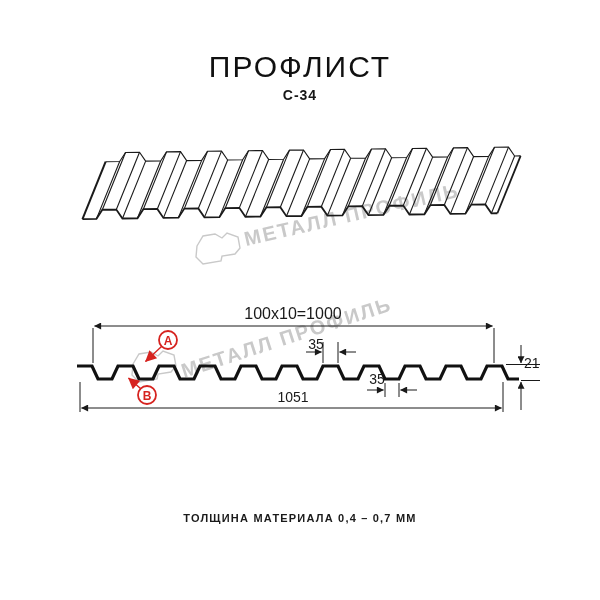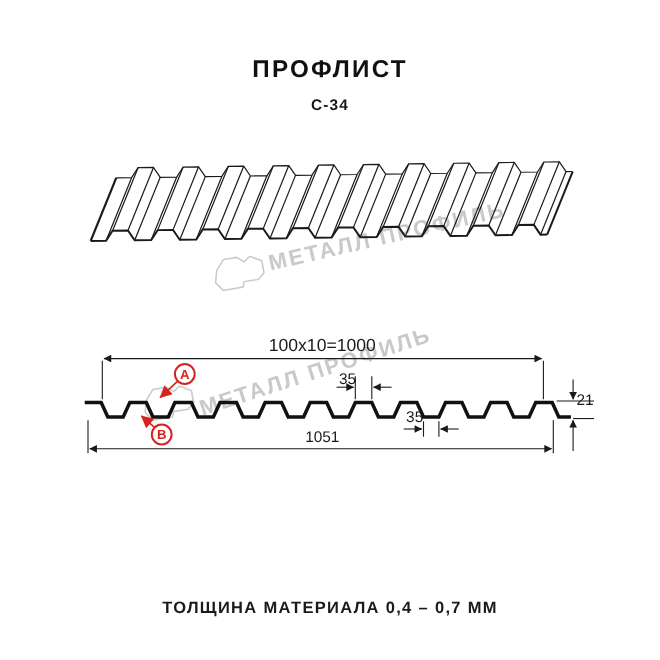--- a/index.html
+++ b/index.html
@@ -1,21 +1,21 @@
 <!DOCTYPE html>
 <html><head>
 <meta charset="utf-8">
 <style>
   html,body{margin:0;padding:0;background:#fff;}
   body{width:600px;height:600px;position:relative;overflow:hidden;
        font-family:"Liberation Sans", sans-serif;color:#111;}
   .abs{position:absolute;left:0;width:600px;text-align:center;}
-  .title{top:50px;font-size:22px;font-weight:700;letter-spacing:2px;color:#101010;}
+  .title{top:50px;font-size:30px;font-weight:400;letter-spacing:2px;color:#101010;}
   .model{top:87px;font-size:14px;font-weight:700;letter-spacing:1px;color:#161616;}
-  .footer{top:544px;font-size:15px;font-weight:700;letter-spacing:1.2px;color:#1a1a1a;}
+  .footer{top:512px;font-size:11px;font-weight:700;letter-spacing:1.2px;color:#1a1a1a;}
   svg{position:absolute;top:0;left:0;}
   .dimtxt{font-size:14px;fill:#1a1a1a;}
   .dimbig{font-size:16px;fill:#1a1a1a;}
   .mk{font-size:12px;font-weight:bold;fill:#d6231f;}
   .wmtext{font-size:20px;font-weight:bold;fill:#c9c9c9;letter-spacing:2px;}
 </style>
 </head>
 <body>
 
 <div class="abs title">ПРОФЛИСТ</div>

